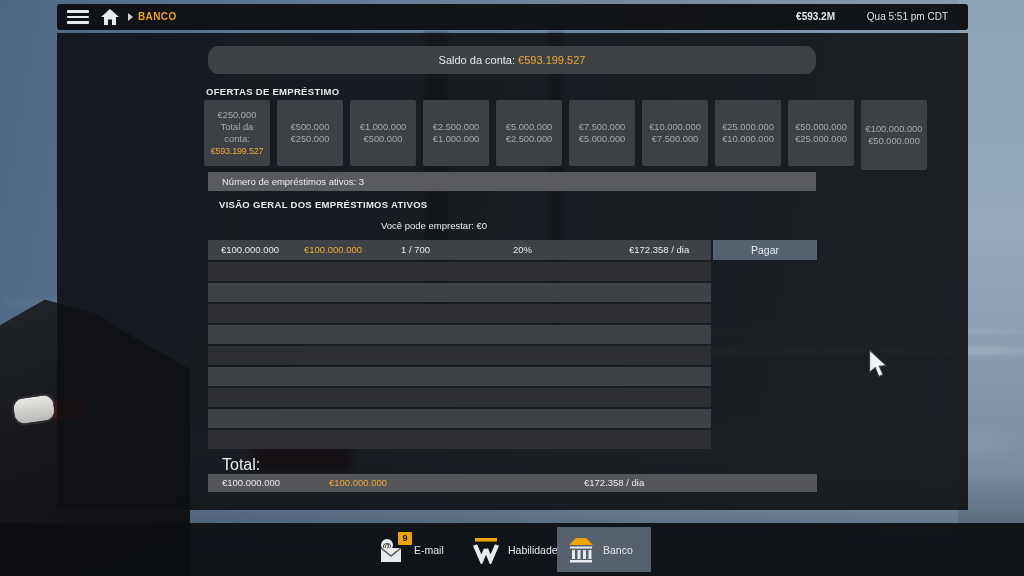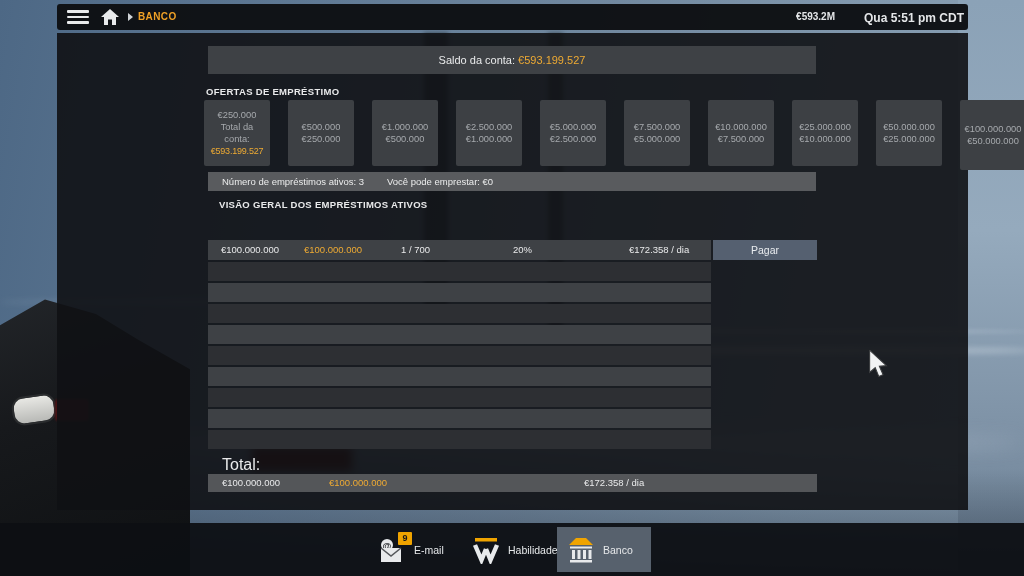--- a/index.html
+++ b/index.html
@@ -27,40 +27,40 @@
   .stack2{left:548px;top:33px;width:15px;height:300px;background:rgba(5,7,9,.45);filter:blur(2px);}
 
   
   .topbar{left:57px;top:4px;width:911px;height:26px;background:rgba(13,15,19,.97);border-radius:3px;}
   .hamburger{left:10px;top:6px;width:22px;height:14px;display:flex;flex-direction:column;justify-content:space-between;cursor:pointer;}
   .hamburger div{height:2.6px;background:#e8eaec;border-radius:1px;}
   .home-btn{left:42px;top:4px;width:22px;height:18px;}
   .crumb-arrow{left:71px;top:9px;width:0;height:0;border-left:5px solid #cfd3d7;border-top:4px solid transparent;border-bottom:4px solid transparent;}
   .crumb{left:81px;top:7px;font-size:10px;font-weight:bold;letter-spacing:.4px;color:#f0a126;}
   .tb-balance{top:7px;right:133px;font-size:10px;font-weight:bold;color:#e4e6e8;text-align:center;}
-  .tb-time{top:7px;right:4px;font-size:12px;font-weight:bold;color:#e4e6e8;}
+  .tb-time{top:7px;right:20px;font-size:10px;font-weight:normal;color:#e4e6e8;}
 
   
   .panel{left:57px;top:33px;width:911px;height:477px;background:rgba(15,17,20,.9);}
-  .saldo-bar{left:208px;top:46px;width:608px;height:28px;background:#3e4145;text-align:center;line-height:28px;font-size:11px;color:#e9eaeb;}
+  .saldo-bar{left:208px;top:46px;width:608px;height:28px;background:#3e4145;text-align:center;line-height:28px;font-size:11px;color:#e9eaeb;border-radius:11px;}
   .saldo-bar .val{color:#eeaa33;}
   .sec-head{font-size:9.5px;font-weight:bold;letter-spacing:.3px;color:#e9eaeb;}
   .offers-head{left:206px;top:86px;}
-  .tiles{left:204px;top:100px;width:702px;display:flex;gap:18px;}
+  .tiles{left:204px;top:100px;width:702px;display:flex;gap:7px;}
   .tile{width:66px;height:66px;background:#3d4044;border-radius:2px;display:flex;flex-direction:column;
         align-items:center;justify-content:center;text-align:center;font-size:9.3px;line-height:12px;
         color:#a6a9ad;cursor:pointer;flex:0 0 auto;}
   .tile .amt,.tile .rep{white-space:nowrap;}
   .tile.last{height:70px;}
   .tile.last .amt{white-space:normal;overflow-wrap:anywhere;max-width:58px;}
   .tile .balance{color:#eeaa33;font-size:9px;white-space:nowrap;letter-spacing:-.2px;}
 
   .status-bar{left:208px;top:172px;width:608px;height:19px;background:#595b5e;font-size:9.5px;color:#eceded;line-height:19px;}
   .status-bar .s1{position:absolute;left:14px;}
-  .status-bar .s2{position:absolute;left:179px;}
+  .status-bar .s2{position:absolute;left:173px;margin-top:44px;}
 
   .loans-head{left:219px;top:199px;}
 
   .thead{left:208px;top:219px;width:608px;height:18px;background:#47494d;}
   .thead span{position:absolute;top:0;line-height:18px;font-size:9.5px;color:#d9dadc;}
   .c1{left:13px;} .c2{left:96px;} .c3{left:193px;} .c4{left:305px;} .c5{left:421px;}
 
   .row1{left:208px;top:240px;width:503px;height:20px;background:#3e4145;}
   .row1 span{position:absolute;top:0;line-height:20px;font-size:9.5px;color:#e9eaeb;}
   .row1 .yellow{color:#eeaa33;}

